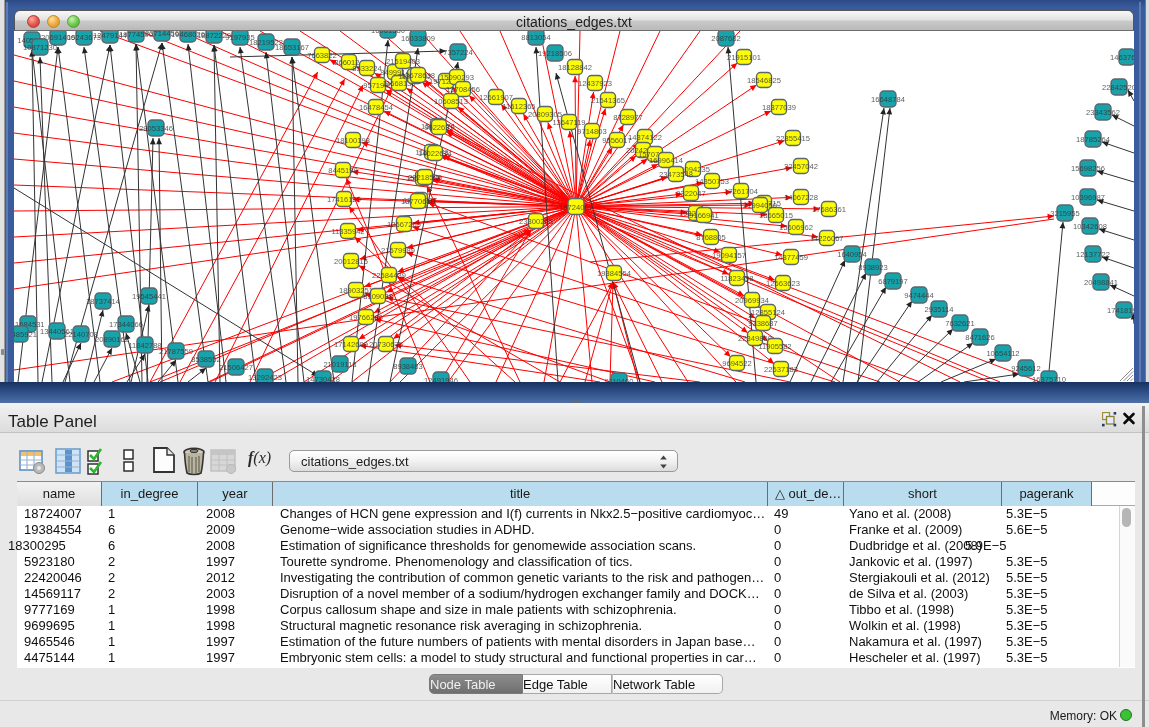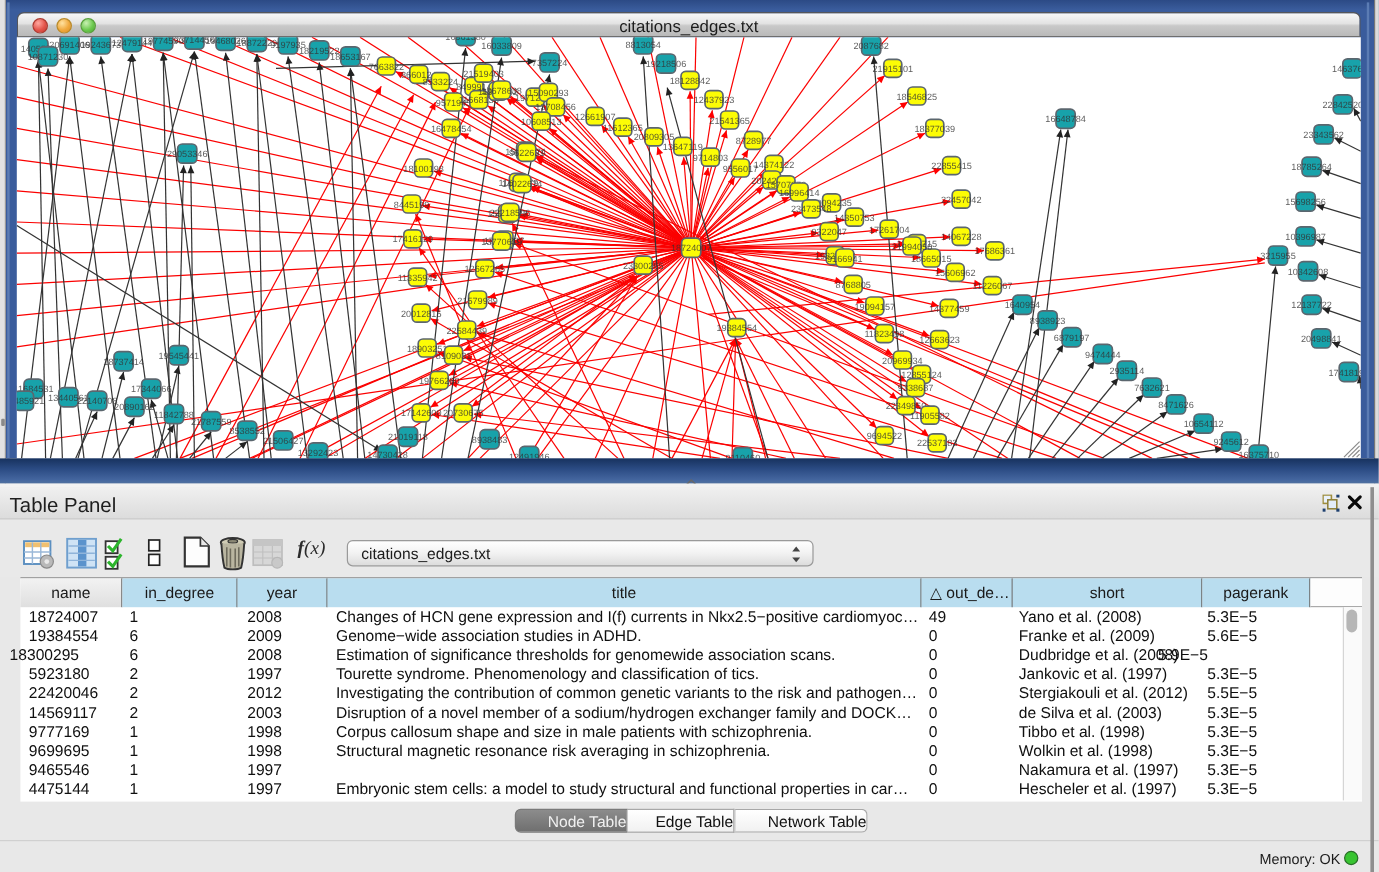--- a/index.html
+++ b/index.html
@@ -27,21 +27,21 @@
      border:1px solid #9a9a9a;box-sizing:border-box;
      background:linear-gradient(180deg,#ffffff 0,#f2f2f2 50%,#dcdcdc 100%)}
   #combo .ct{position:absolute;left:11px;top:3px;font-size:13px;color:#1c1c1c}
   #tablewrap{position:absolute;left:17px;top:481px;width:1118px;height:186px;background:#ffffff;
      border-top:1px solid #8a8a8a}
   .hcell{position:absolute;top:482px;height:24px;background:#b9ddef;border-right:1px solid #6d6d6d;
      box-sizing:border-box;font-size:13px;color:#1a1a1a;text-align:center;line-height:24px}
   .trow{position:absolute;left:0;top:0;width:1149px;height:16px;font-size:13px;color:#0f0f0f}
   .trow span{position:absolute;top:0;line-height:16px;white-space:pre}
   #tabs{position:absolute;left:429px;top:674px;height:20px}
-  .seg{position:absolute;top:0;height:20px;box-sizing:border-box;font-size:13px;text-align:right;line-height:20px;
+  .seg{position:absolute;top:0;height:20px;box-sizing:border-box;font-size:13px;text-align:left;line-height:20px;
      border:1px solid #a8a8a8;background:linear-gradient(180deg,#ffffff,#f1f1f1)}
   #status{position:absolute;left:0;top:700px;width:1149px;height:27px;background:#e8e8e8;border-top:1px solid #d0d0d0}
   #memtxt{position:absolute;right:32px;top:8px;font-size:12px;color:#1b1b1b}
   #memdot{position:absolute;left:1120px;top:709px;width:12px;height:12px;border-radius:50%;
      background:#38c431;border:1.5px solid #2a6d28;box-sizing:border-box}
   #redgestrip{position:absolute;left:1142px;top:406px;width:3px;height:321px;background:#8e8e8e}
 </style></head>
 <body>
   <div id="frame"></div>
   <div id="hiL"></div>
@@ -894,20 +894,21 @@
       <span style="left:206px">1998</span>
       <span style="left:280px">Structural magnetic resonance risk averaging in schizophrenia.</span>
       <span style="left:774px">0</span>
       <span style="left:849px">Wolkin et al. (1998)</span>
       <span style="left:1006px">5.3E−5</span>
     </div>
 <div class="trow" style="top:634px">
       <span style="left:24px">9465546</span>
       <span style="left:108px">1</span>
       <span style="left:206px">1997</span>
+      <span style="left:280px">Estimation of the future numbers of patients with mental disorders in Japan base…</span>
       <span style="left:774px">0</span>
       <span style="left:849px">Nakamura et al. (1997)</span>
       <span style="left:1006px">5.3E−5</span>
     </div>
 <div class="trow" style="top:650px">
       <span style="left:24px">4475144</span>
       <span style="left:108px">1</span>
       <span style="left:206px">1997</span>
       <span style="left:280px">Embryonic stem cells: a model to study structural and functional properties in car…</span>
       <span style="left:774px">0</span>

